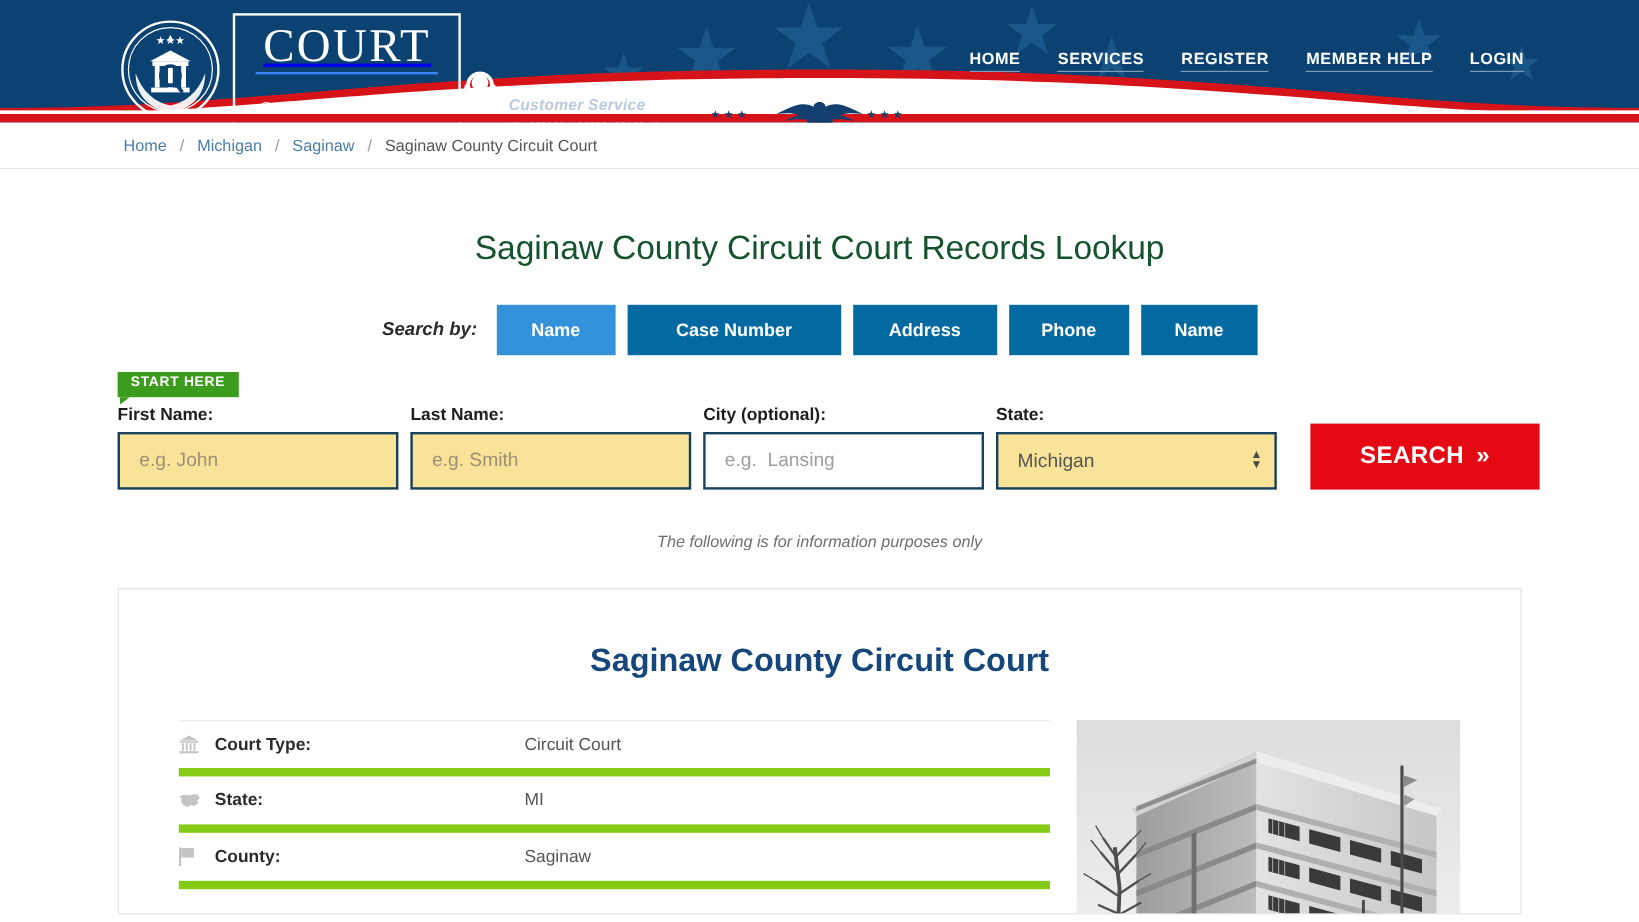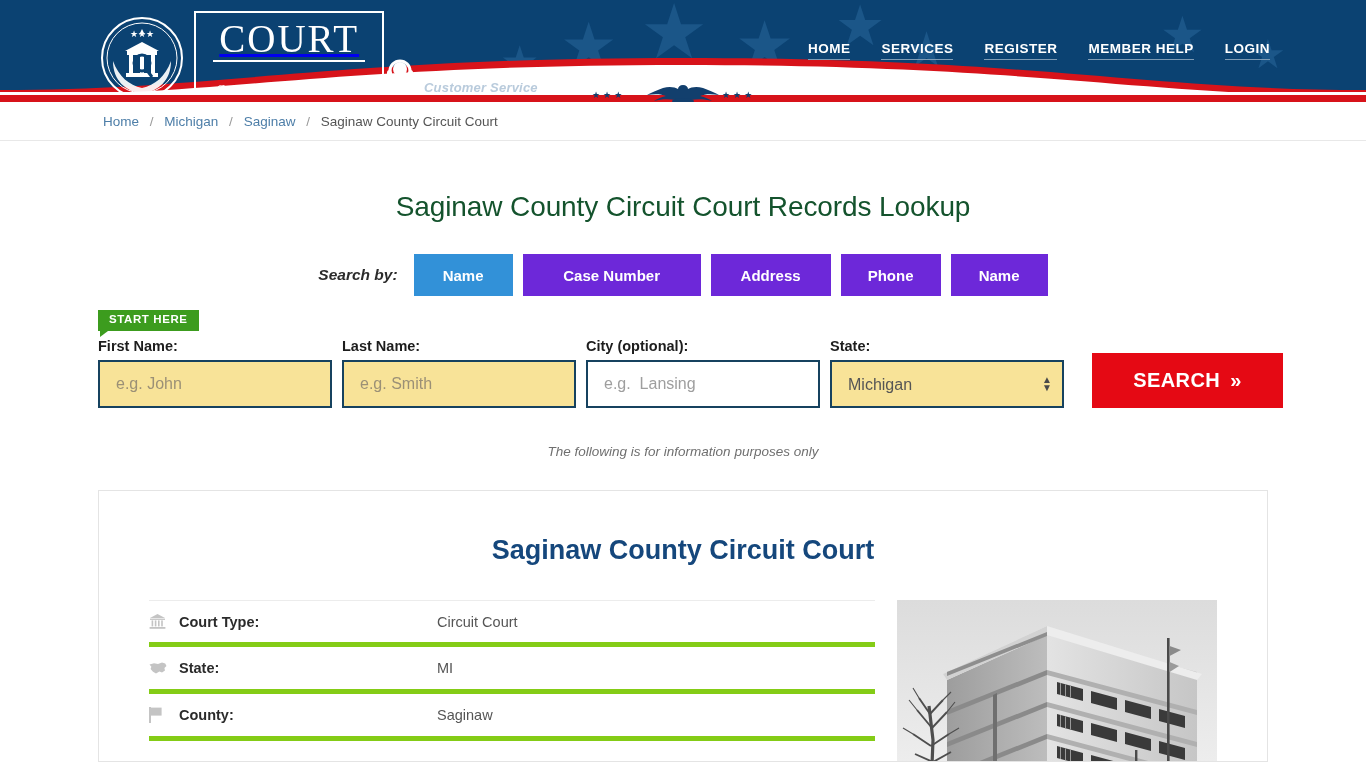--- a/index.html
+++ b/index.html
@@ -43,21 +43,21 @@
     padding: 7px 17px 6px 17px;
     text-align: center;
   }
   .logo-court {
     font-family: "Liberation Serif", serif;
     color: #ffffff;
     font-size: 39px;
     letter-spacing: 2px;
     line-height: 0.98;
     font-weight: 400;
-    border-bottom: 2px solid #ffffff;
+    border-bottom: 2px solid #3b82f6;
     padding-bottom: 2px;
   }
   .logo-sub {
     font-family: "Liberation Serif", serif;
     color: #ffffff;
     font-size: 12.5px;
     letter-spacing: 6.2px;
     padding-top: 20px;
     padding-left: 4px;
   }
@@ -129,21 +129,21 @@
     display: flex; align-items: center; justify-content: center;
     gap: 10px; margin-top: 31px;
   }
   .searchby-label {
     color: #2b2b2b; font-size: 15.5px; font-style: italic; font-weight: bold;
     margin-right: 6px;
   }
   .tab {
     border: none; cursor: pointer;
     color: #ffffff; font-weight: bold; font-size: 15px;
-    background: #6d28d9;
+    background: #0369a1;
     height: 42px;
     display: flex; align-items: center; justify-content: center;
     padding: 0 22px;
     white-space: nowrap;
   }
   .tab.active { background: #3291d8; text-align: center; }
   .tab.w-name { width: 99px; padding: 0; }
   .tab.w-case { width: 178px; padding: 0; }
   .tab.w-addr { width: 120px; padding: 0; }
   .tab.w-phone { width: 100px; padding: 0; }
@@ -236,21 +236,21 @@
     font-size: 27px; font-weight: bold;
     margin-top: 44px;
   }
   .card-body {
     display: flex; margin-top: 34px; padding: 0 50px 0 50px;
   }
   .detail-list { width: 760px; }
   .detail-row {
     display: flex; align-items: center;
     height: 47px;
-    border-bottom: 5px solid #84cc16;
+    border-bottom: 7px solid #84cc16;
   }
   .detail-row:first-child { border-top: 1px solid #ececec; }
   .d-icon {
     width: 30px; flex: 0 0 30px;
     display: flex; align-items: center; justify-content: flex-start;
     color: #c4c4c4;
   }
   .d-label {
     width: 258px; flex: 0 0 258px;
     font-size: 14.5px; font-weight: bold; color: #2b2b2b;

